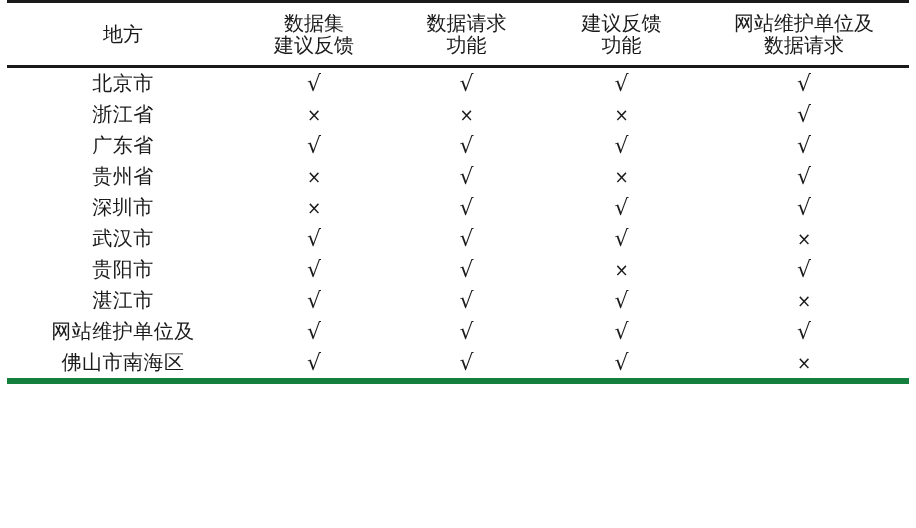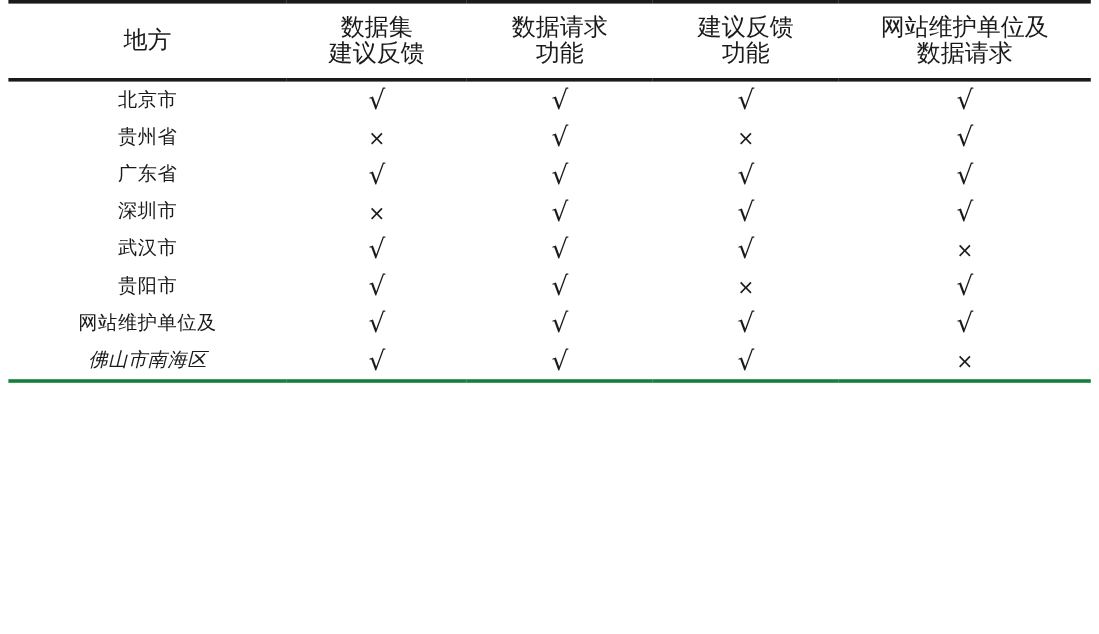--- a/index.html
+++ b/index.html
@@ -65,21 +65,21 @@
     padding: 0;
     height: 31px;
     line-height: 31px;
     text-align: center;
     vertical-align: middle;
     font-size: 20px;
     border: none;
   }
 
   tbody td.place-cell {
-    font-size: 16px;
+    font-size: 20px;
     letter-spacing: 0.5px;
   }
 
   tbody td.mark-cell {
     font-size: 21px;
     font-family: "DejaVu Sans", "Liberation Sans", sans-serif;
   }
 
   .mark-check {
     display: inline-block;
@@ -90,22 +90,21 @@
   }
   .mark-cross {
     display: inline-block;
     font-family: "DejaVu Sans", "Liberation Sans", sans-serif;
     font-size: 17px;
     line-height: 1;
     transform: translateY(0px);
   }
 
   tbody tr:last-child td {
-    border-bottom: 3px solid #15803d;
-    font-style: italic;
+    border-bottom: 6px solid #15803d;
   }
 </style>
 </head>
 <body>
 
 <div class="table-wrap">
   <table class="comparison">
     <colgroup>
       <col class="col-place">
       <col class="col-c1">
@@ -134,53 +133,67 @@
     </thead>
     <tbody>
         <tr>
           <td class="place-cell">北京市</td>
           <td class="mark-cell"><span class="mark-check">√</span></td>
           <td class="mark-cell"><span class="mark-check">√</span></td>
           <td class="mark-cell"><span class="mark-check">√</span></td>
           <td class="mark-cell"><span class="mark-check">√</span></td>
         </tr>
         <tr>
+          <td class="place-cell">浙江省</td>
+          <td class="mark-cell"><span class="mark-cross">×</span></td>
+          <td class="mark-cell"><span class="mark-cross">×</span></td>
+          <td class="mark-cell"><span class="mark-cross">×</span></td>
+          <td class="mark-cell"><span class="mark-check">√</span></td>
+        </tr>
+        <tr>
+          <td class="place-cell">广东省</td>
+          <td class="mark-cell"><span class="mark-check">√</span></td>
+          <td class="mark-cell"><span class="mark-check">√</span></td>
+          <td class="mark-cell"><span class="mark-check">√</span></td>
+          <td class="mark-cell"><span class="mark-check">√</span></td>
+        </tr>
+        <tr>
           <td class="place-cell">贵州省</td>
           <td class="mark-cell"><span class="mark-cross">×</span></td>
           <td class="mark-cell"><span class="mark-check">√</span></td>
           <td class="mark-cell"><span class="mark-cross">×</span></td>
           <td class="mark-cell"><span class="mark-check">√</span></td>
         </tr>
         <tr>
-          <td class="place-cell">广东省</td>
-          <td class="mark-cell"><span class="mark-check">√</span></td>
-          <td class="mark-cell"><span class="mark-check">√</span></td>
-          <td class="mark-cell"><span class="mark-check">√</span></td>
-          <td class="mark-cell"><span class="mark-check">√</span></td>
-        </tr>
-        <tr>
           <td class="place-cell">深圳市</td>
           <td class="mark-cell"><span class="mark-cross">×</span></td>
           <td class="mark-cell"><span class="mark-check">√</span></td>
           <td class="mark-cell"><span class="mark-check">√</span></td>
           <td class="mark-cell"><span class="mark-check">√</span></td>
         </tr>
         <tr>
           <td class="place-cell">武汉市</td>
           <td class="mark-cell"><span class="mark-check">√</span></td>
           <td class="mark-cell"><span class="mark-check">√</span></td>
           <td class="mark-cell"><span class="mark-check">√</span></td>
           <td class="mark-cell"><span class="mark-cross">×</span></td>
         </tr>
         <tr>
           <td class="place-cell">贵阳市</td>
           <td class="mark-cell"><span class="mark-check">√</span></td>
           <td class="mark-cell"><span class="mark-check">√</span></td>
           <td class="mark-cell"><span class="mark-cross">×</span></td>
           <td class="mark-cell"><span class="mark-check">√</span></td>
+        </tr>
+        <tr>
+          <td class="place-cell">湛江市</td>
+          <td class="mark-cell"><span class="mark-check">√</span></td>
+          <td class="mark-cell"><span class="mark-check">√</span></td>
+          <td class="mark-cell"><span class="mark-check">√</span></td>
+          <td class="mark-cell"><span class="mark-cross">×</span></td>
         </tr>
         <tr>
           <td class="place-cell">网站维护单位及</td>
           <td class="mark-cell"><span class="mark-check">√</span></td>
           <td class="mark-cell"><span class="mark-check">√</span></td>
           <td class="mark-cell"><span class="mark-check">√</span></td>
           <td class="mark-cell"><span class="mark-check">√</span></td>
         </tr>
         <tr>
           <td class="place-cell">佛山市南海区</td>

